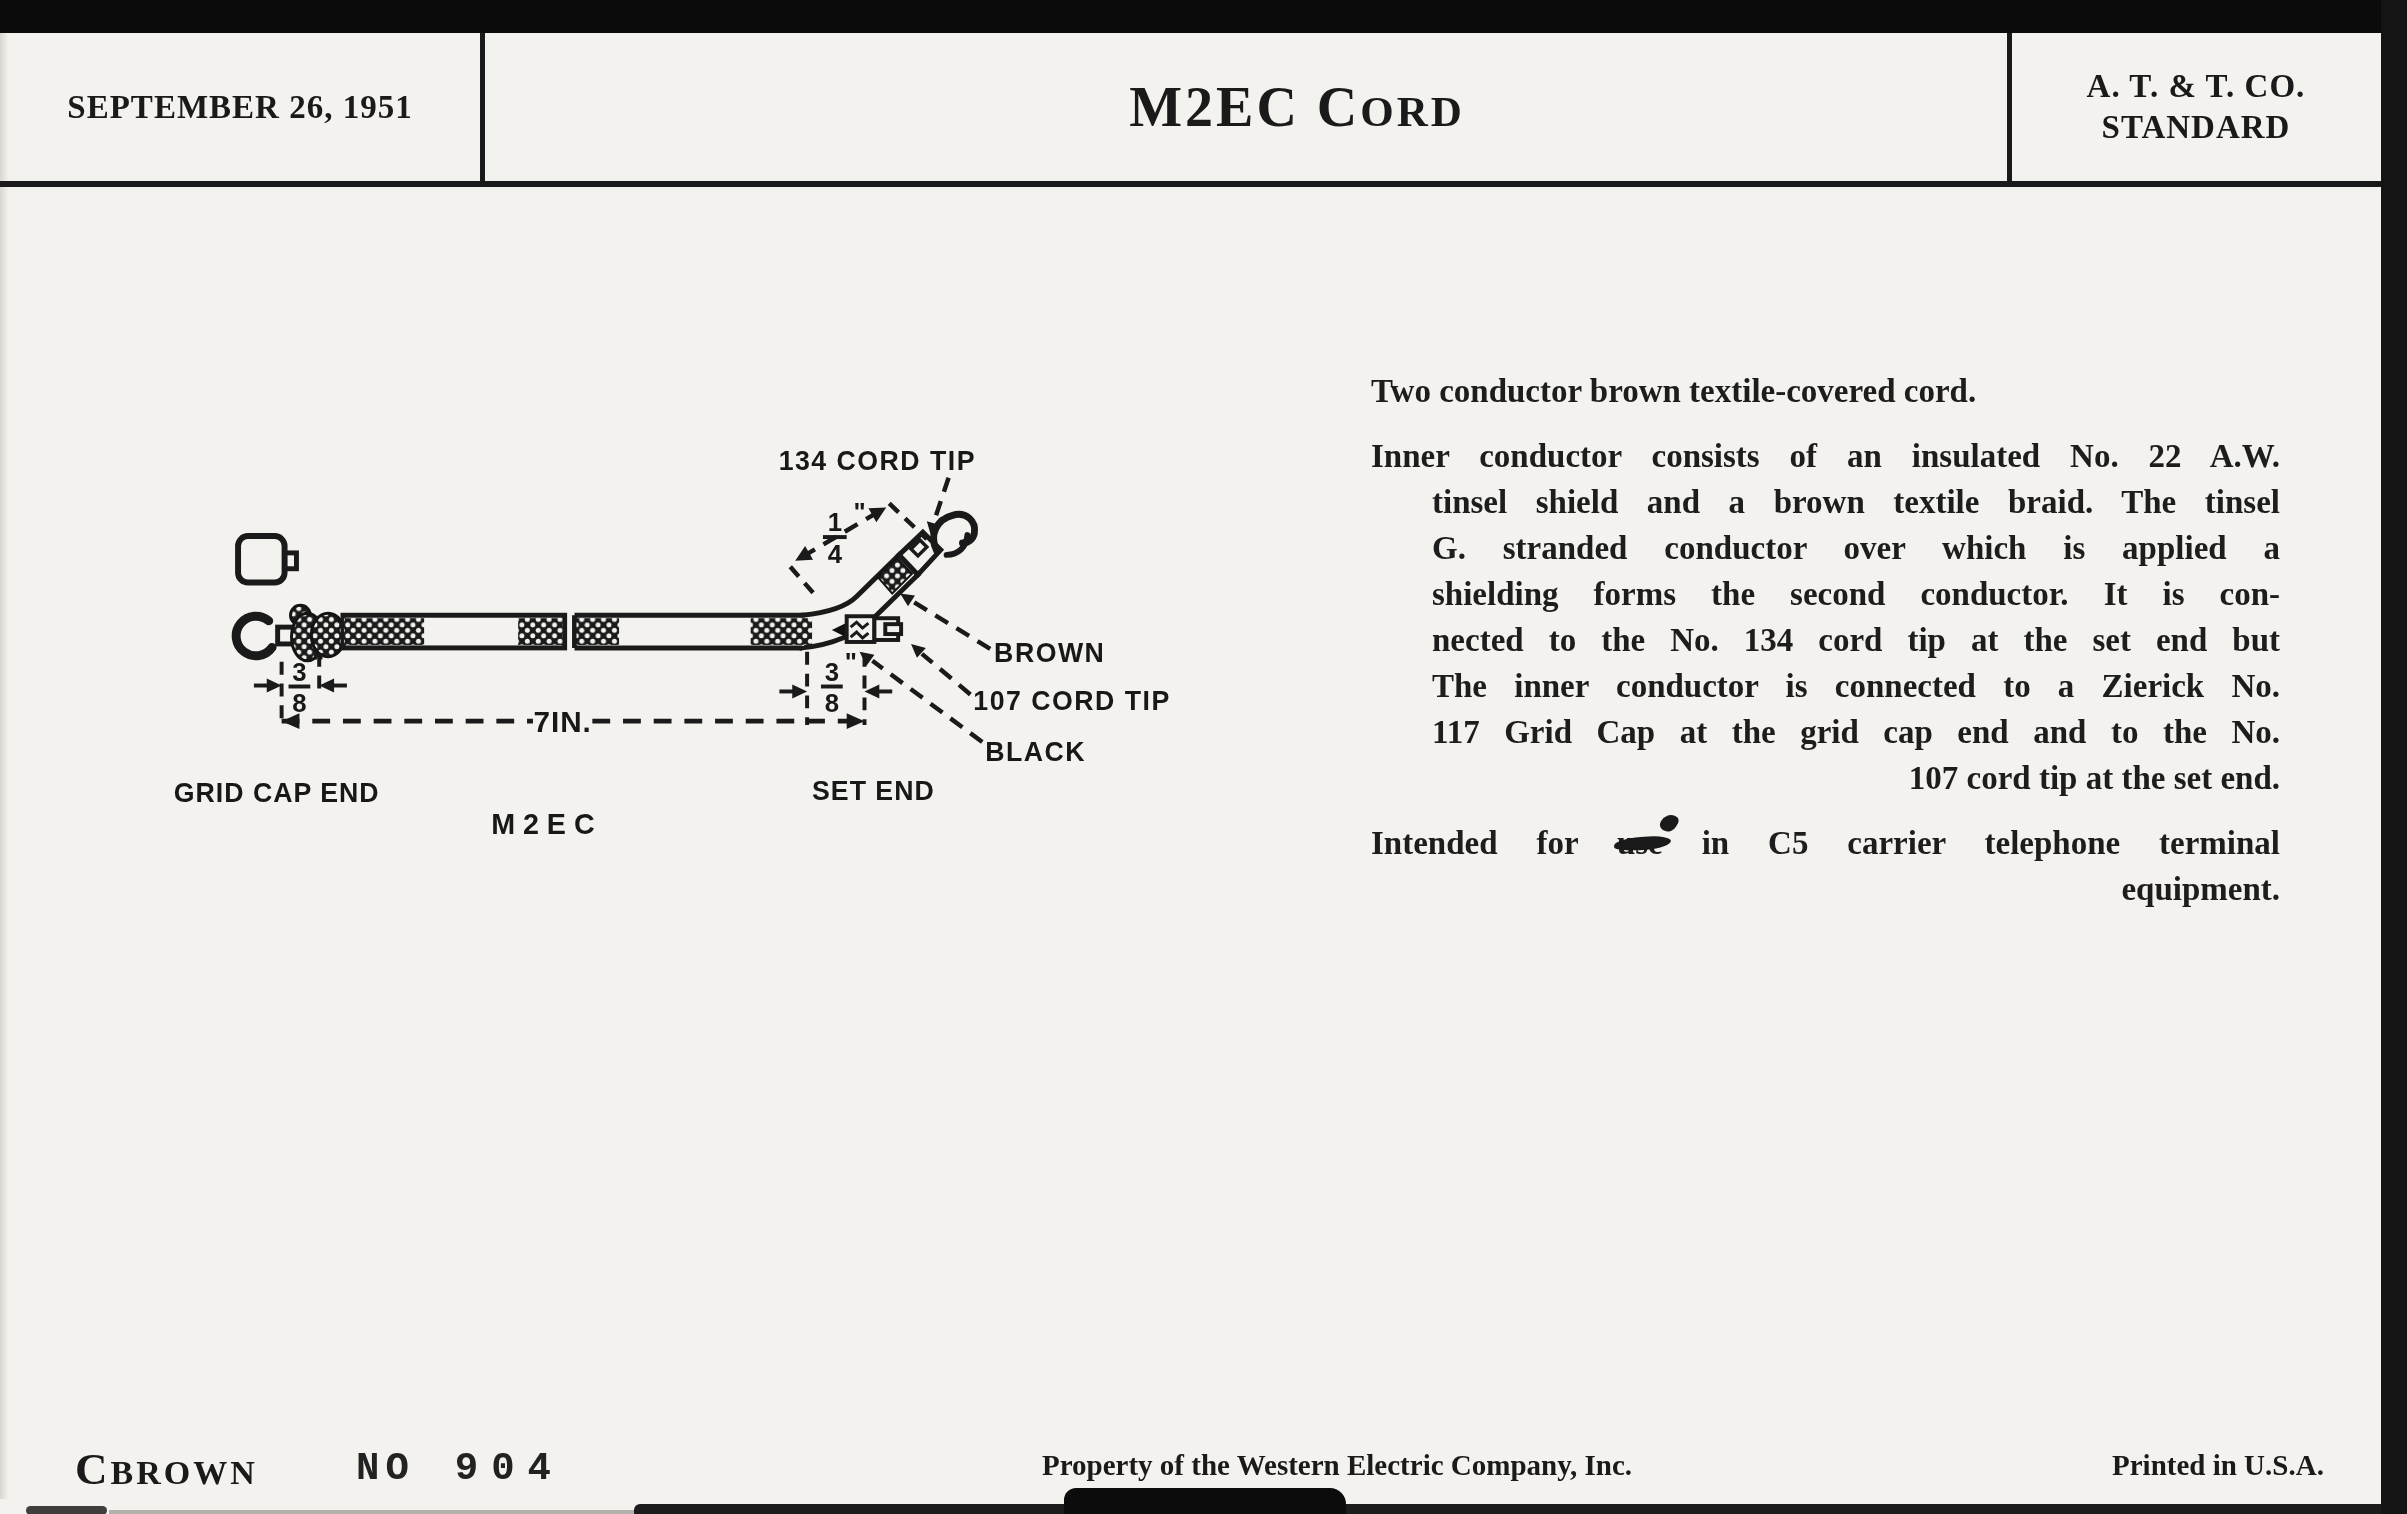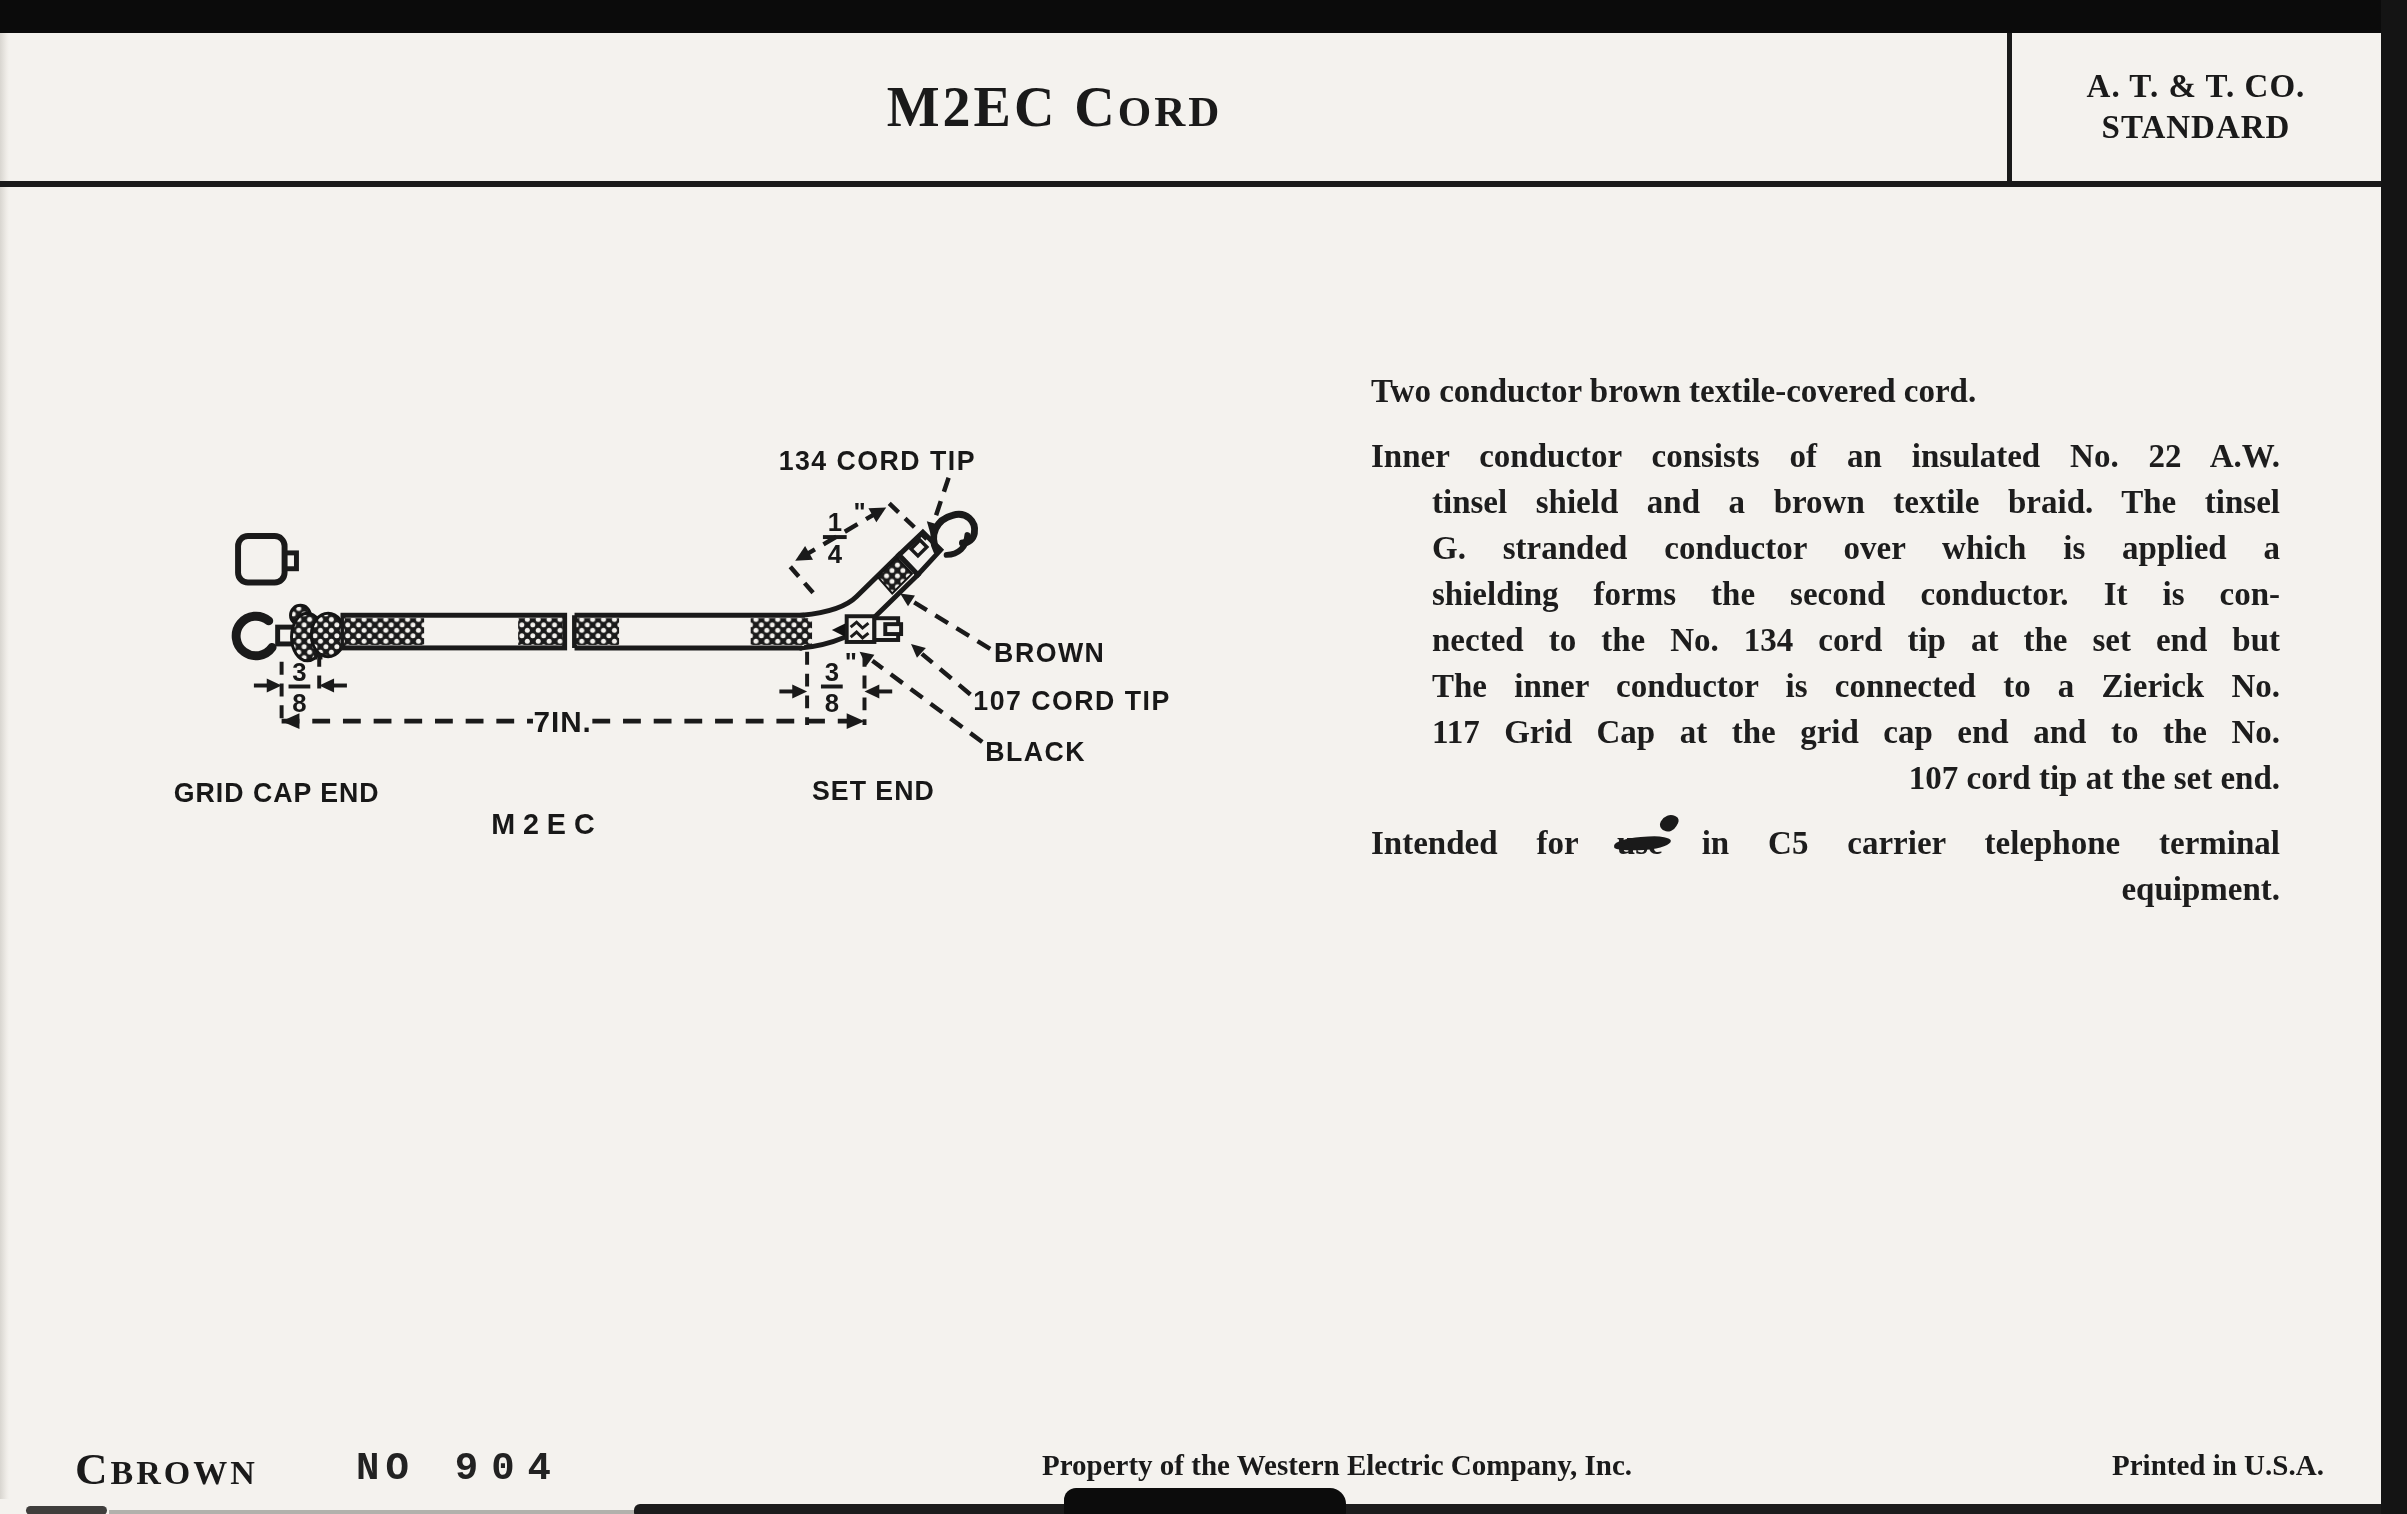--- a/index.html
+++ b/index.html
@@ -58,20 +58,23 @@
 </style>
 </head>
 <body>
 
 <div class="page">
 
   <div class="bar-top"></div>
   <div class="edge-left"></div>
 
   <div class="header">
+    <div class="cell cell-date">
+      <span class="date-text">SEPTEMBER 26, 1951</span>
+    </div>
     <div class="cell cell-title">
       <span class="title-wrap"><span class="t-big">M2EC C</span><span class="t-small">ORD</span></span>
     </div>
     <div class="cell cell-org">
       <div class="org-line">A. T. &amp; T. CO.</div>
       <div class="org-line">STANDARD</div>
     </div>
   </div>
 
   <svg class="diagram" viewBox="0 0 1060 430">

